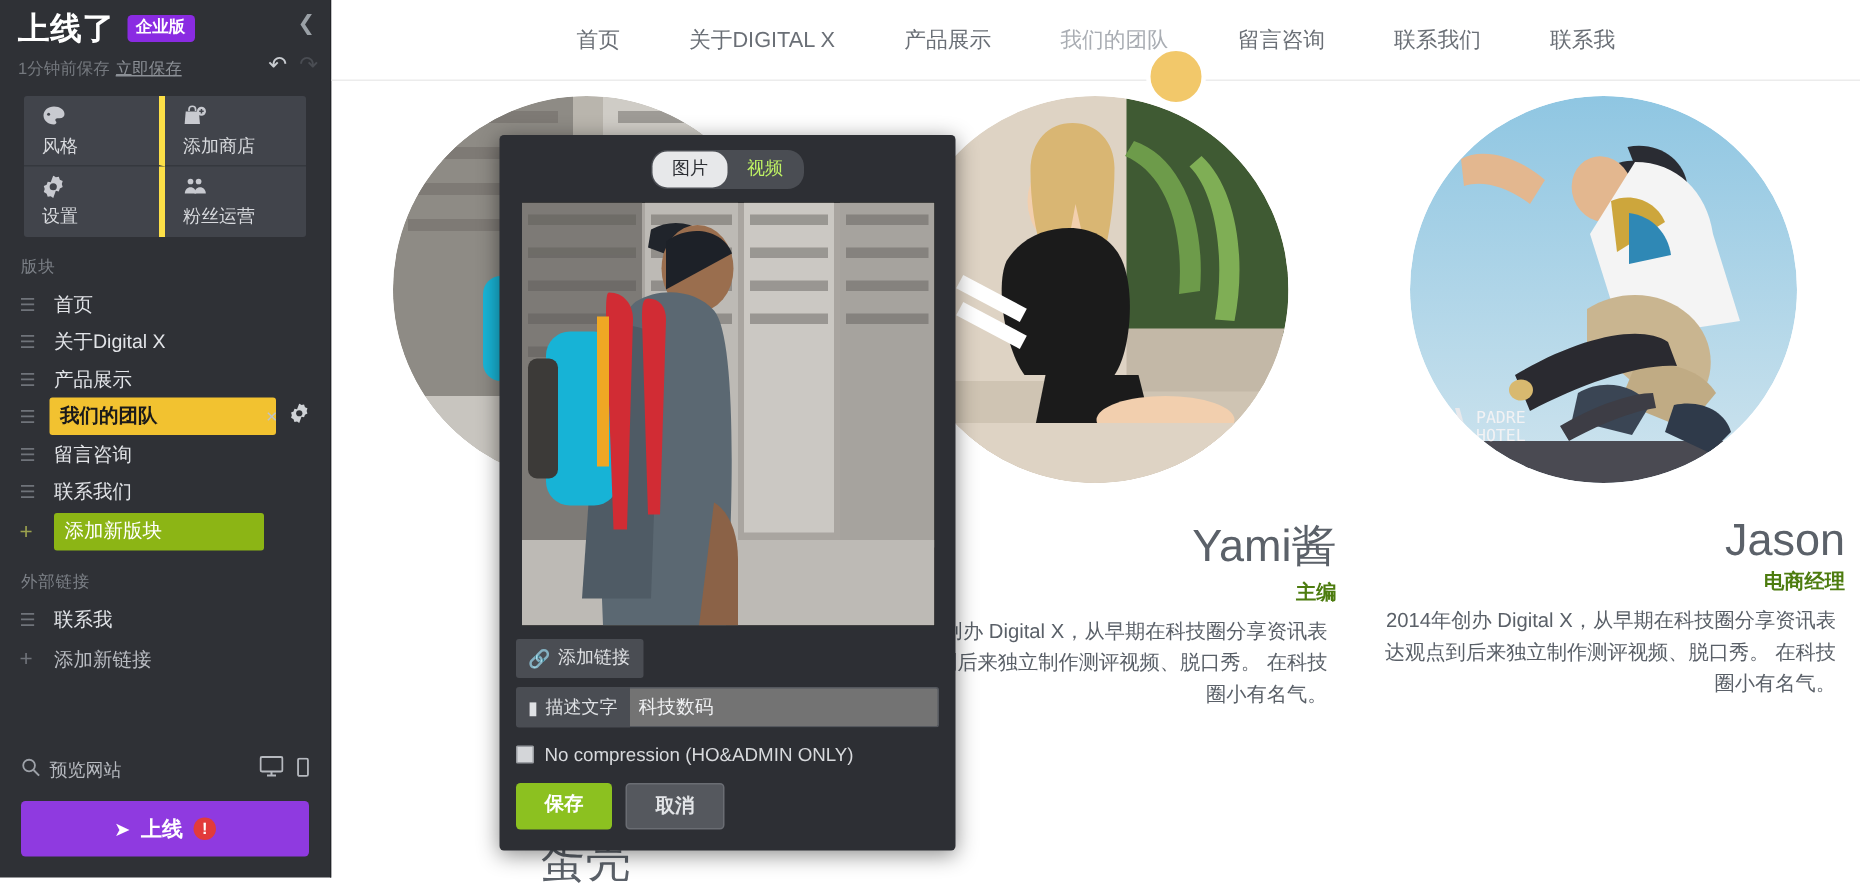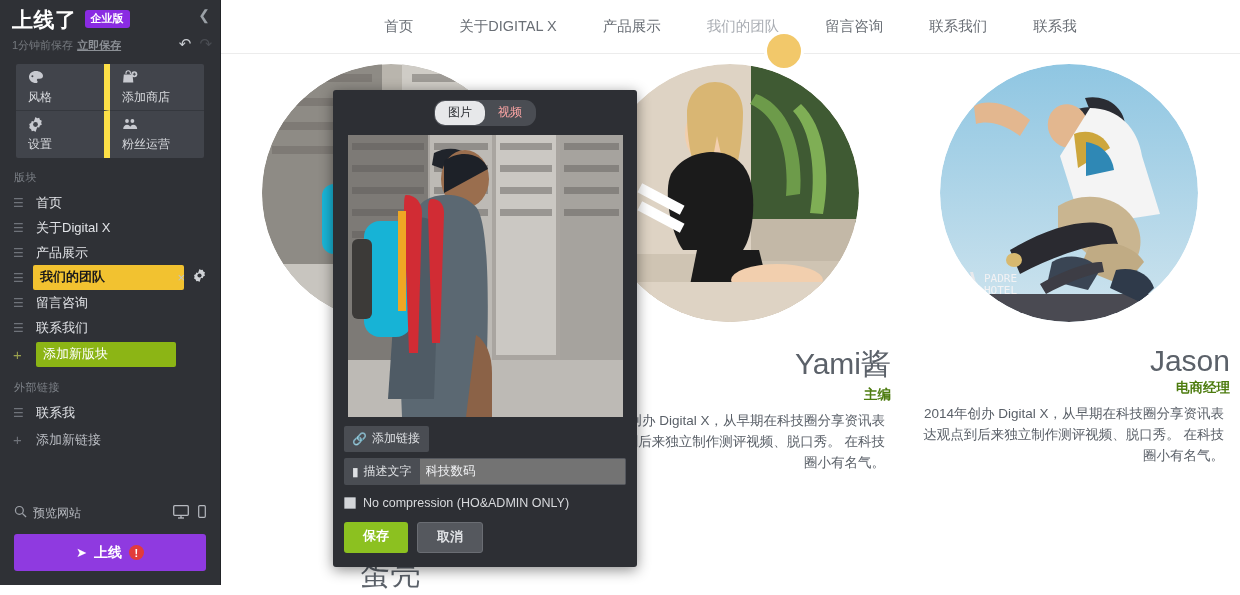--- a/index.html
+++ b/index.html
@@ -37,38 +37,38 @@
     color: #9aa0a6; font-size: 14px; cursor: pointer;
     line-height: 1;
   }
   .sb-save-row {
     display: flex; align-items: center;
     padding: 6px 10px 6px 12px;
     font-size: 11px; color: #7c8088;
     position: relative; height: 26px;
   }
   .sb-save-row .saved { color: #75797f; }
-  .sb-save-row .savenow { color: #8c9096; text-decoration: underline; margin-left: 4px; cursor: pointer; font-weight: bold; }
+  .sb-save-row .savenow { color: #8c9096; text-decoration: underline; margin-left: 4px; cursor: pointer; }
   .undo-redo { position: absolute; right: 8px; top: 4px; display: flex; gap: 8px; align-items: center; }
   .undo-redo span { font-size: 15px; line-height: 1; }
   .ur-undo { color: #c9ccd1; cursor: pointer; }
   .ur-redo { color: #4a4d53; cursor: default; }
 
   
   .quick-grid {
     margin: 6px 16px 0 16px;
     display: grid; grid-template-columns: 1fr 1fr;
     background: #41444b;
     border-radius: 2px;
     overflow: hidden;
   }
   .quick-cell {
     height: 47px;
     padding: 6px 0 0 12px;
-    border-right: 6px solid #fde047;
+    border-right: 4px solid #fde047;
     border-bottom: 1px solid #35383e;
     cursor: pointer;
     position: relative;
   }
   .quick-cell:nth-child(2n) { border-right: none; }
   .quick-cell:nth-child(n+3) { border-bottom: none; }
   .quick-cell .qi { color: #c8cad0; font-size: 13px; height: 17px; display: block; line-height: 15px; }
   .quick-cell .ql { color: #d8dade; font-size: 12px; display: block; margin-top: 2px; }
 
   .sb-section-title {
@@ -214,21 +214,21 @@
   }
   .seg {
     display: flex; justify-content: center; margin-bottom: 9px;
   }
   .seg-wrap {
     background: #4a4d53; border-radius: 11px;
     display: flex; padding: 1px;
   }
   .seg-btn {
     font-size: 12px; padding: 3px 13px 4px 13px;
-    border-radius: 10px; color: #fca5a5; cursor: pointer;
+    border-radius: 10px; color: #bef264; cursor: pointer;
   }
   .seg-btn.active { background: #e7e8ea; color: #2d2f34; }
 
   .modal-img {
     width: 275px; height: 282px; overflow: hidden;
     background: #111; margin: 0 auto;
   }
   .modal-img svg { display: block; width: 275px; height: 282px; }
 
   .chip-row { margin-top: 9px; }

